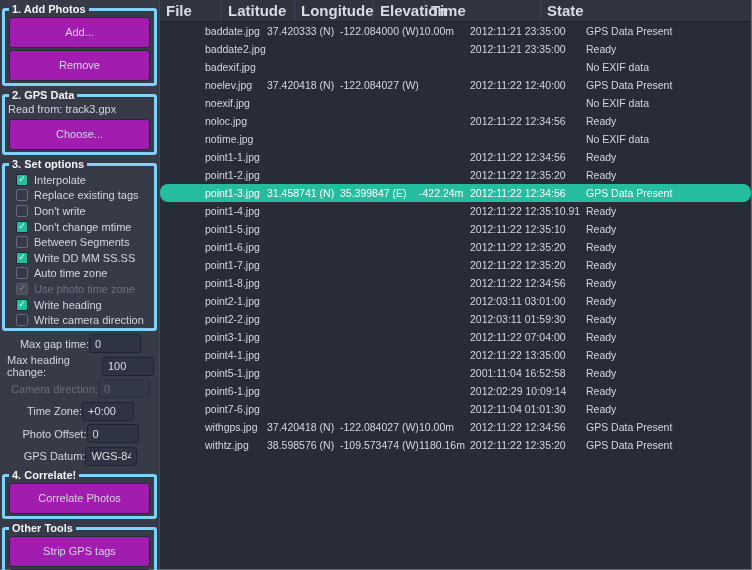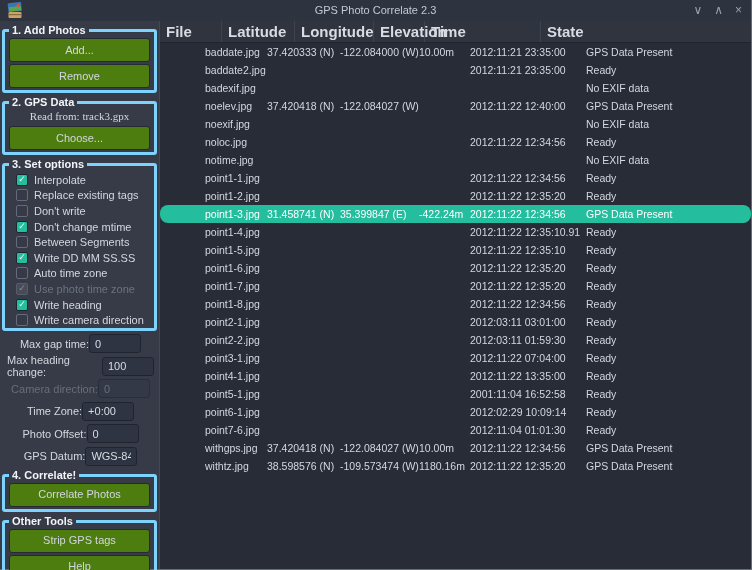--- a/index.html
+++ b/index.html
@@ -48,28 +48,28 @@
     border-radius: 3px;
     margin: 0 1px 3px 1px;
     padding: 1px 3px 0 3px;
   }
   legend {
     font-weight: bold; color: #f2f4f8;
     padding: 0 3px; margin-left: 1px; line-height: 13px; font-size: 11px;
   }
   .btn {
     display: block; width: calc(100% - 2px);
-    height: 24px; margin: 0 auto 2px auto;
-    background: #4d7c0f;
+    height: 31px; margin: 0 auto 2px auto;
+    background: #a21caf;
     border: 1px solid #262a34;
     border-radius: 3px;
     color: #d3d7df; font-family: "Liberation Sans", sans-serif; font-size: 11px;
     text-align: center; line-height: 15px; cursor: default;
   }
-  .read-from { text-align: center; color: #d3d7df; height: 14px; line-height: 13px; margin-bottom: 2px; font-family: Liberation Serif, serif; }
+  .read-from { color: #d3d7df; height: 14px; line-height: 13px; margin-bottom: 2px; }
   
   .opt-row { display: flex; align-items: center; height: 15.6px; margin-left: 8px; }
   .cb {
     width: 12px; height: 12px; flex: 0 0 12px;
     border-radius: 2px; margin-right: 6px;
     display: flex; align-items: center; justify-content: center;
   }
   .cb.unchecked { background: #353a46; border: 1px solid #646b7e; }
   .cb.checked { background: var(--accent, #24bd9e); border: 1px solid #1b2631; }
   .cb.checked .ck { color: #eefaf6; font-size: 9px; line-height: 9px; }
@@ -113,37 +113,20 @@
   .c2 { width: 79px; flex: 0 0 79px; }
   .c3 { width: 51px; flex: 0 0 51px; }
   .c4 { width: 116px; flex: 0 0 116px; }
   .c5 { flex: 1; }
 </style>
 </head>
 <body>
 
 <div class="window">
 
-  <div class="titlebar">
-    <span class="app-icon">
-      <svg width="16" height="17" viewBox="0 0 16 17">
-        <rect x="1" y="0.5" width="13.5" height="9" rx="1" fill="#3a76b5" transform="rotate(-6 8 5)"></rect>
-        <rect x="2" y="4.5" width="12" height="4.5" fill="#57a84a" transform="rotate(-6 8 7)"></rect>
-        <circle cx="11.2" cy="3.4" r="1.8" fill="#d8543f"></circle>
-        <rect x="1.5" y="10" width="13" height="6" rx="1" fill="#c9a46a"></rect>
-        <rect x="1.5" y="12" width="13" height="1.2" fill="#8a6d3e"></rect>
-      </svg>
-    </span>
-    <span class="title">GPS Photo Correlate 2.3</span>
-    <span class="win-controls">
-      <span>∨</span>
-      <span>∧</span>
-      <span>×</span>
-    </span>
-  </div>
 
   <div class="main">
 
     <div class="sidebar">
 
       <fieldset>
         <legend>1. Add Photos</legend>
         <button class="btn">Add...</button>
         <button class="btn">Remove</button>
       </fieldset>

